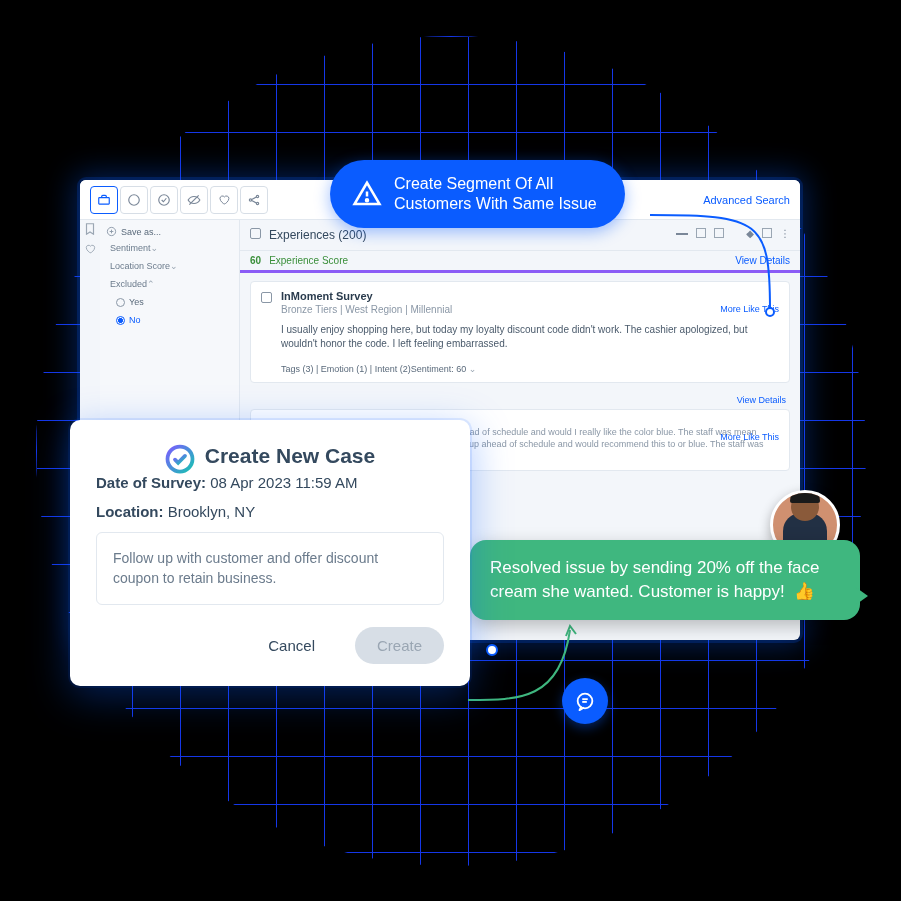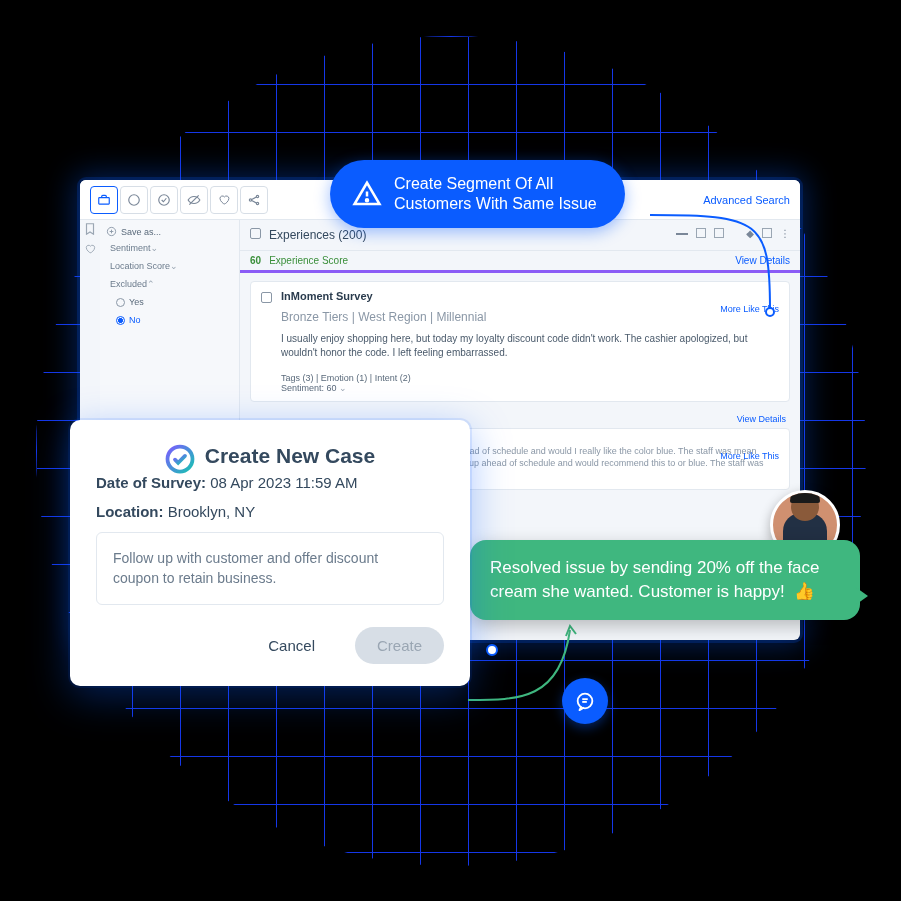--- a/index.html
+++ b/index.html
@@ -43,24 +43,24 @@
   .exp-hdr { padding:8px 10px; border-bottom:1px solid #e2e8ef; display:flex; align-items:flex-start;}
   .exp-hdr .chk{ width:11px; height:11px; border:1px solid #8a97a6; margin-right:8px; border-radius:2px;}
   .exp-hdr .ttl{ font-size:12px; color:#34495e;}
   .exp-hdr .rtools{margin-left:auto; display:flex; gap:8px; color:#7a8798;}
   .scorebar { display:flex; align-items:center; padding:4px 10px; border-bottom:3px solid #8b5cf6; color:#3a8f3a; font-size:10px;}
   .scorebar .num{ font-weight:600; margin-right:8px;}
   .scorebar .vd{ margin-left:auto; color:#0a5cff;}
   .card { margin:8px 10px; border:1px solid #e2e8ef; border-radius:4px; background:#fff; padding:8px 10px; position:relative;}
   .card .chk{ width:11px; height:11px; border:1px solid #8a97a6; border-radius:2px; position:absolute; left:10px; top:10px;}
   .card .h { font-weight:700; font-size:11px; color:#2a3b4d; margin-left:20px;}
-  .card .meta{ font-size:12px; color:#8a97a6; margin-left:20px; margin-top:8px;}
+  .card .meta{ font-size:10px; color:#8a97a6; margin-left:20px; margin-top:2px;}
   .card .mlt{ position:absolute; right:10px; top:22px; font-size:9px; color:#0a5cff;}
   .card .body{ font-size:10px; color:#4a5a6b; margin-top:8px; margin-left:20px; margin-right:10px; line-height:1.35;}
-  .card .foot{ display:flex; justify-content:space-between; margin-top:14px; font-size:9px; color:#5a6a7b; margin-left:20px;flex-direction:column;}
+  .card .foot{ display:flex; justify-content:flex-start; margin-top:14px; font-size:9px; color:#5a6a7b; margin-left:20px;}
   .vd2{ text-align:right; padding:4px 14px; font-size:9px; color:#0a5cff;}
 
   
   .pill {
     position:absolute; left:330px; top:160px; background:#0a5cff; color:#fff; border-radius:34px;
     padding:14px 28px 14px 64px; box-shadow:0 4px 16px rgba(10,92,255,.4); z-index:5;
     font-size:16px; line-height:1.25;
   }
   .pill svg{ position:absolute; left:22px; top:50%; transform:translateY(-50%); }
 

